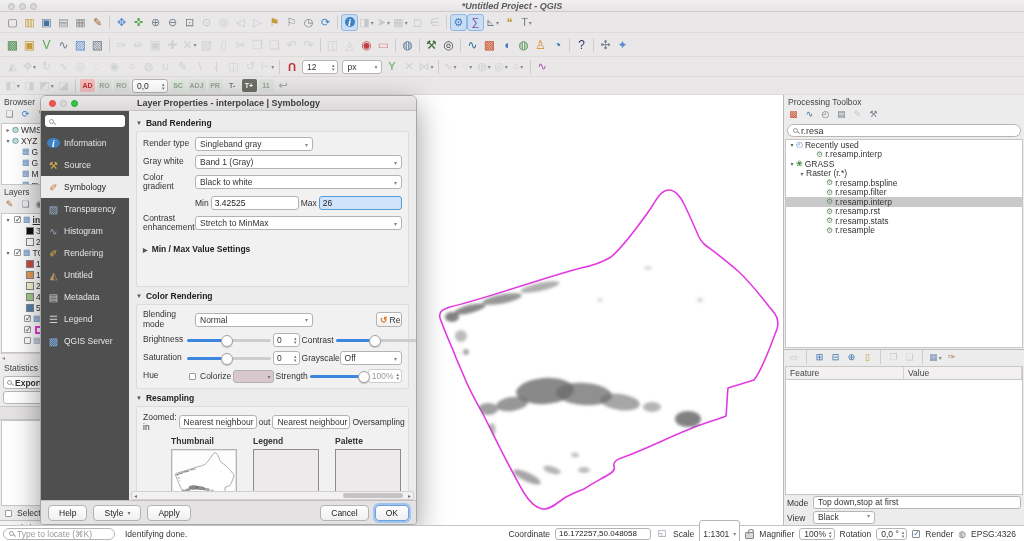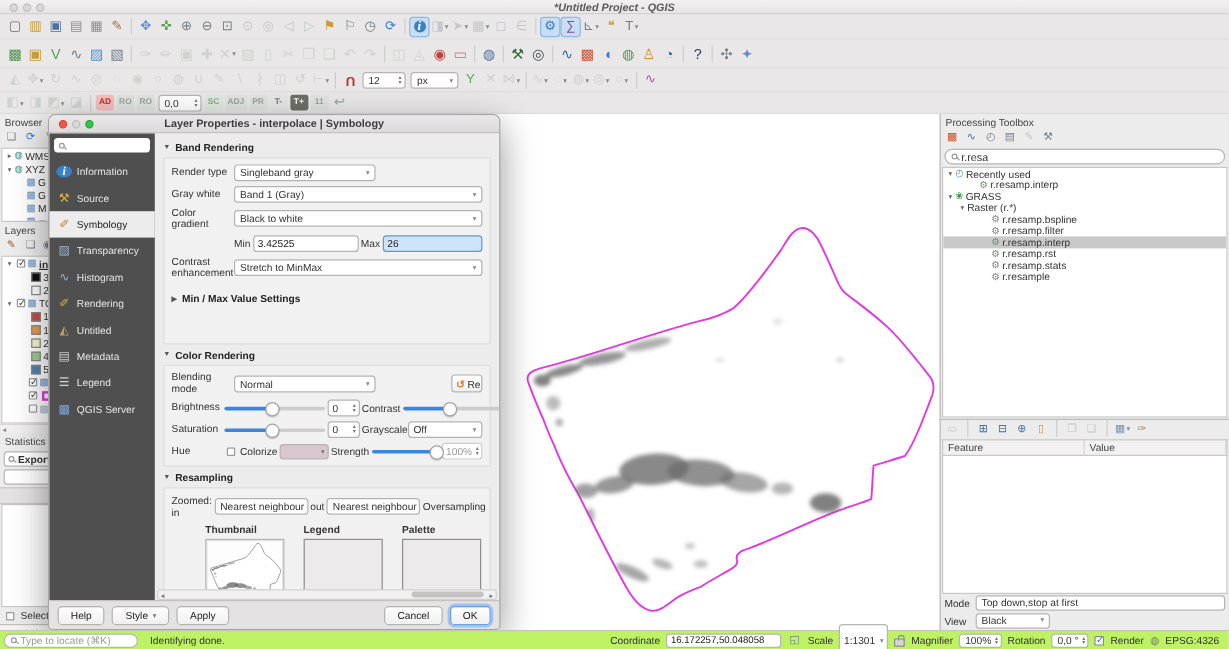--- a/index.html
+++ b/index.html
@@ -128,21 +128,21 @@
   .hscroll::before { content:"◂"; font-size:6px; color:#777; padding-left:2px; }
   .hscroll::after { content:"▸"; font-size:6px; color:#777; padding-right:2px; }
   .hthumb { position:absolute; right:10px; width:60px; height:5px; background:#c5c2c2; border-radius:3px; }
   .dlg-footer { flex:none; height:24px; background:#e4e2e2; border-top:1px solid #c4c1c1; display:flex; align-items:center; padding:0 7px; gap:6px; }
   .btn { height:16px; border:1px solid #b5b2b2; border-radius:4px; background:linear-gradient(#ffffff,#f1efef); display:inline-flex; align-items:center; justify-content:center; padding:0 10px; font-size:8.5px; color:#222; }
   .btn.okbtn { box-shadow:0 0 0 2px #9ec3ef; border-color:#6ba1dd; }
   .btn .bdd { font-size:6px; color:#777; margin-left:4px; }
   .spacer { flex:1; }
 
   
-  .statusbar { position:absolute; left:0; top:525px; width:1024px; height:16px; background:#bef264; border-top:1px solid #c6c3c3; display:flex; align-items:center; font-size:8.5px; color:#333; z-index:6; }
+  .statusbar { position:absolute; left:0; top:525px; width:1024px; height:16px; background:#ffffff; border-top:1px solid #c6c3c3; display:flex; align-items:center; font-size:8.5px; color:#333; z-index:6; }
   .locator { display:flex; align-items:center; gap:3px; background:#fff; border:1px solid #b8b5b5; border-radius:7px; height:12px; width:112px; margin-left:3px; padding:0 5px; flex:none; }
   .locator input { border:none; outline:none; width:100%; font-size:8.5px; font-family:"Liberation Sans",sans-serif; background:transparent; color:#333; }
   .locator input::placeholder { color:#9a9a9a; }
   .sb-msg { margin-left:10px; flex:none; }
   .sb-right { margin-left:auto; display:flex; align-items:center; gap:5px; padding-right:8px; }
   .sb-input { background:#fff; border:1px solid #b8b5b5; border-radius:3px; height:12px; font-size:8px; padding:0 3px; font-family:"Liberation Sans",sans-serif; color:#222; }
   .sb-combo { display:inline-flex; align-items:center; background:#fff; border:1px solid #b8b5b5; border-radius:3px; height:28px; padding:0 3px; gap:4px; }
   .sb-combo::after { content:"▾"; font-size:6px; color:#888; }
   .sb-spin { display:inline-flex; align-items:center; background:#fff; border:1px solid #b8b5b5; border-radius:3px; height:12px; padding:0 2px 0 4px; }
   .lock { width:9px; height:7px; border:1px solid #8a8a8a; border-radius:1px; position:relative; background:#d8d6d6; margin-top:3px; }

